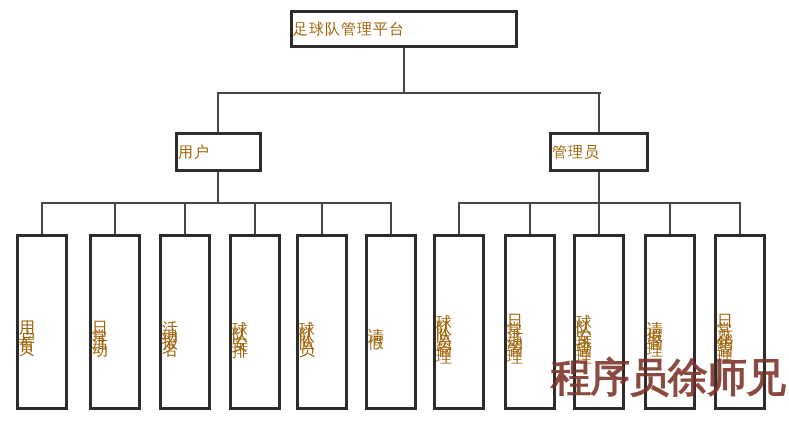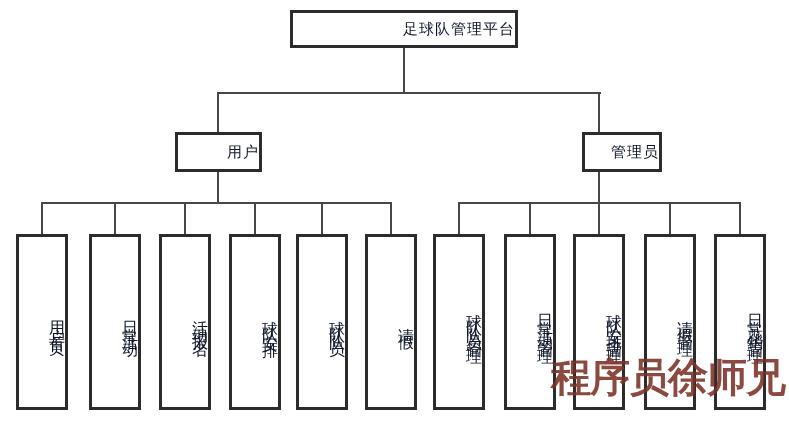--- a/index.html
+++ b/index.html
@@ -15,36 +15,36 @@
     background: #ffffff;
     overflow: hidden;
   }
   .node {
     position: absolute;
     box-sizing: border-box;
     border: 3px solid #2c2c2c;
     background: #ffffff;
     display: flex;
     align-items: center;
-    justify-content: flex-end;
-    color: #0f172a;
+    justify-content: flex-start;
+    color: #a16207;
     z-index: 2;
   }
   .node.root {
     left: 290px; top: 10px; width: 228px; height: 38px;
     font-size: 15px;
     letter-spacing: 1px;
   }
   .node.branch {
     top: 132px; height: 40px;
     font-size: 15px;
     letter-spacing: 1px;
   }
   .node.branch.user  { left: 175px; width: 87px; }
-  .node.branch.admin { left: 582px; width: 80px; }
+  .node.branch.admin { left: 549px; width: 100px; }
   .node.leaf {
     top: 234px; width: 52px; height: 176px;
     font-size: 16px;
   }
   .leaf .vtext {
     writing-mode: vertical-lr;
     text-orientation: upright;
     letter-spacing: 7px;
     line-height: 1;
   }

